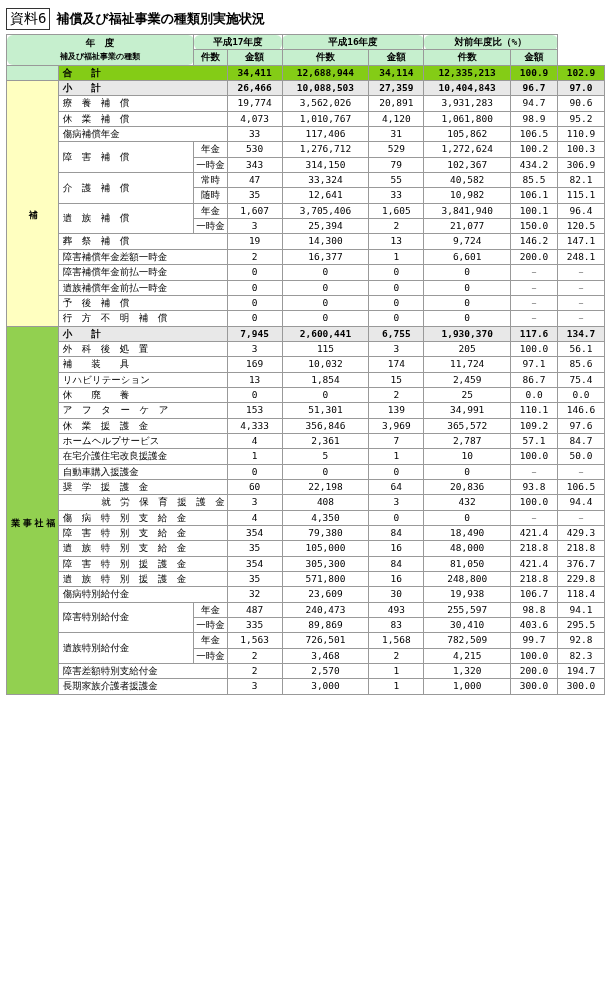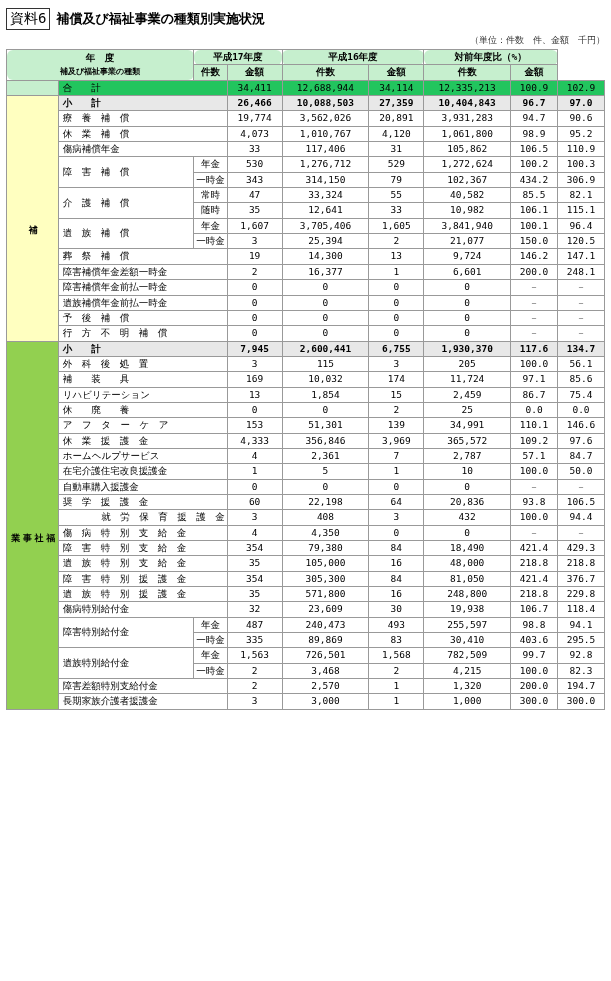--- a/index.html
+++ b/index.html
@@ -56,41 +56,40 @@
     }
   </style>
 </head>
 <body>
 
 <div class="page">
   <div class="page-title">
     <span class="title-tag">資料6</span>
     <span>補償及び福祉事業の種類別実施状況</span>
   </div>
-  <div class="unit-note">（単位：件数　件、金額　千円）</div>
 
   <table id="main-table">
     <thead>
       <tr class="header-row">
         <th colspan="2" rowspan="2" style="background:#c6efce;">年　度<br><span style="font-size:8px;">補及び福祉事業の種類</span></th>
         <th colspan="2" style="background:#c6efce;">平成17年度</th>
         <th colspan="2" style="background:#c6efce;">平成16年度</th>
         <th colspan="2" style="background:#c6efce;">対前年度比（%）</th>
       </tr>
       <tr class="subheader-row">
         <th style="background:#c6efce;">件数</th>
         <th style="background:#c6efce;">金額</th>
         <th style="background:#c6efce;">件数</th>
         <th style="background:#c6efce;">金額</th>
         <th style="background:#c6efce;">件数</th>
         <th style="background:#c6efce;">金額</th>
       </tr>
     </thead>
     <tbody id="table-body">
-    <tr style="background: #22c55e; font-weight: normal;">
+    <tr style="background: #84cc16; font-weight: bold;">
           <td rowspan="1" style="background: rgb(198, 239, 206); border: 1px solid rgb(153, 153, 153); width: 12px;"></td>
           <td colspan="2" style="text-align: left; padding-left: 4px;">合　　計</td>
           <td>34,411</td>
           <td>12,688,944</td>
           <td>34,114</td>
           <td>12,335,213</td>
           <td>100.9</td>
           <td>102.9</td>
         </tr>
         <tr style="background: rgb(232, 232, 232); font-weight: bold;">

